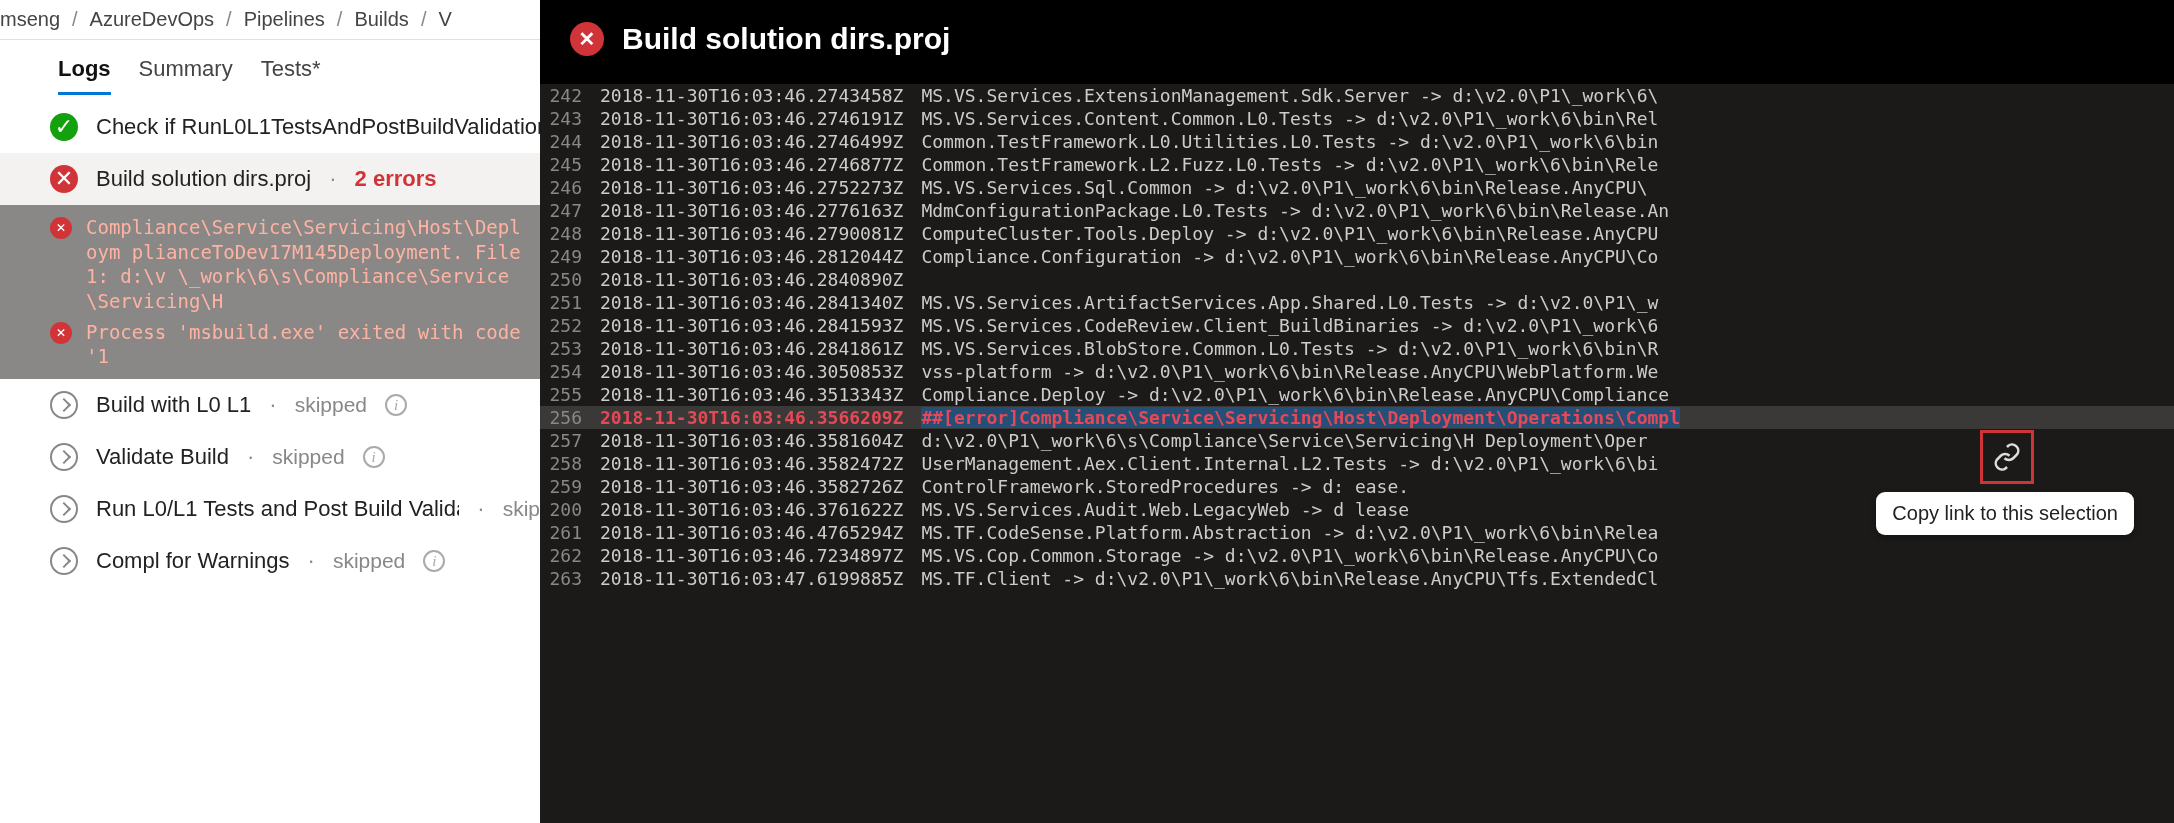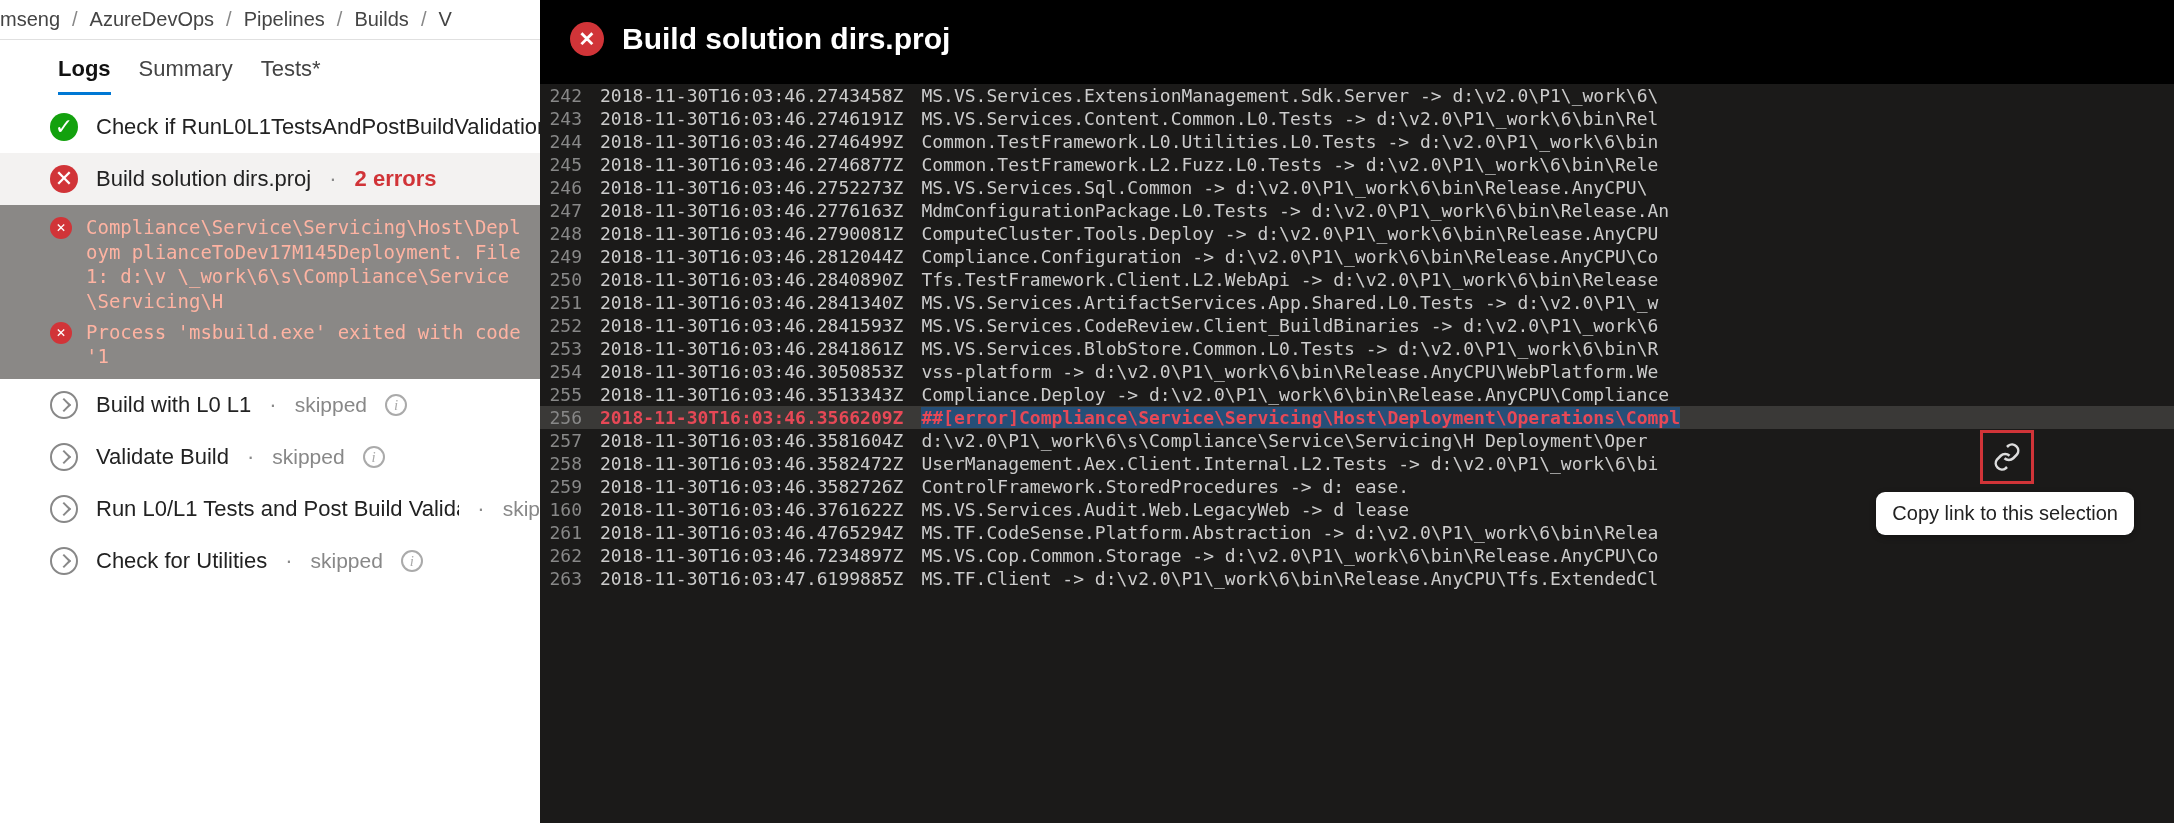--- a/index.html
+++ b/index.html
@@ -126,21 +126,21 @@
         </span>
       <span class="step-label">Run L0/L1 Tests and Post Build Validations</span>
       <span class="dot">·</span>
       <span class="skip">skip</span>
     </div>
 
     <div class="step">
       <span class="icon-circle gray">
           <span class="chevron"></span>
         </span>
-      <span class="step-label">Check for Utilities</span>
+      <span class="step-label">Compl for Warnings</span>
       <span class="dot">·</span>
       <span class="skip">skipped</span>
       <span class="info">i</span>
     </div>
   </div>
 </div>
 
 <div class="right-side">
   <div class="panel-hdr">
     <span class="xbtn">✕</span>
@@ -183,21 +183,20 @@
         <span class="msg">ComputeCluster.Tools.Deploy -&gt; d:\v2.0\P1\_work\6\bin\Release.AnyCPU</span>
       </div>
       <div class="log-row">
         <span class="ln">249</span>
         <span class="ts">2018-11-30T16:03:46.2812044Z</span>
         <span class="msg">Compliance.Configuration -&gt; d:\v2.0\P1\_work\6\bin\Release.AnyCPU\Co</span>
       </div>
       <div class="log-row">
         <span class="ln">250</span>
         <span class="ts">2018-11-30T16:03:46.2840890Z</span>
-        <span class="msg">Tfs.TestFramework.Client.L2.WebApi -&gt; d:\v2.0\P1\_work\6\bin\Release</span>
       </div>
       <div class="log-row">
         <span class="ln">251</span>
         <span class="ts">2018-11-30T16:03:46.2841340Z</span>
         <span class="msg">MS.VS.Services.ArtifactServices.App.Shared.L0.Tests -&gt; d:\v2.0\P1\_w</span>
       </div>
       <div class="log-row">
         <span class="ln">252</span>
         <span class="ts">2018-11-30T16:03:46.2841593Z</span>
         <span class="msg">MS.VS.Services.CodeReview.Client_BuildBinaries -&gt; d:\v2.0\P1\_work\6</span>
@@ -231,21 +230,21 @@
         <span class="ln">258</span>
         <span class="ts">2018-11-30T16:03:46.3582472Z</span>
         <span class="msg">UserManagement.Aex.Client.Internal.L2.Tests -&gt; d:\v2.0\P1\_work\6\bi</span>
       </div>
       <div class="log-row">
         <span class="ln">259</span>
         <span class="ts">2018-11-30T16:03:46.3582726Z</span>
         <span class="msg">ControlFramework.StoredProcedures -&gt; d:                         ease.</span>
       </div>
       <div class="log-row">
-        <span class="ln">160</span>
+        <span class="ln">200</span>
         <span class="ts">2018-11-30T16:03:46.3761622Z</span>
         <span class="msg">MS.VS.Services.Audit.Web.LegacyWeb -&gt; d                         lease</span>
       </div>
       <div class="log-row">
         <span class="ln">261</span>
         <span class="ts">2018-11-30T16:03:46.4765294Z</span>
         <span class="msg">MS.TF.CodeSense.Platform.Abstraction -&gt; d:\v2.0\P1\_work\6\bin\Relea</span>
       </div>
       <div class="log-row">
         <span class="ln">262</span>

